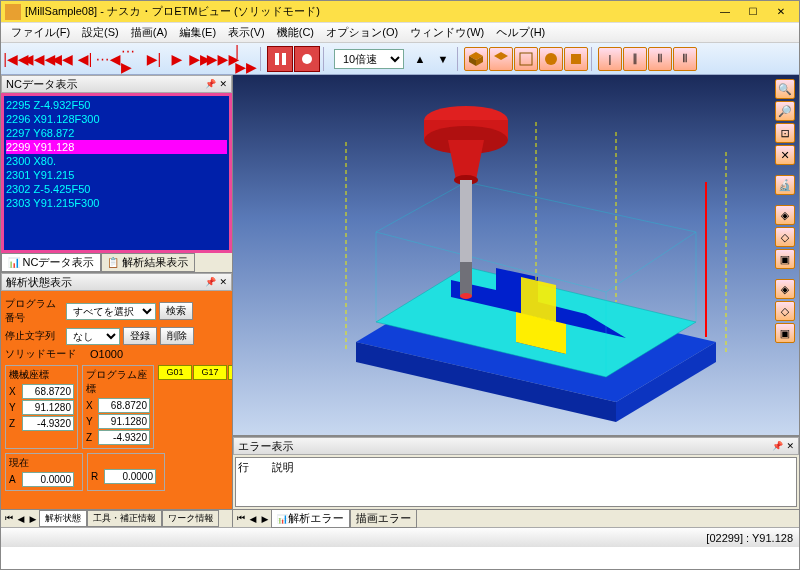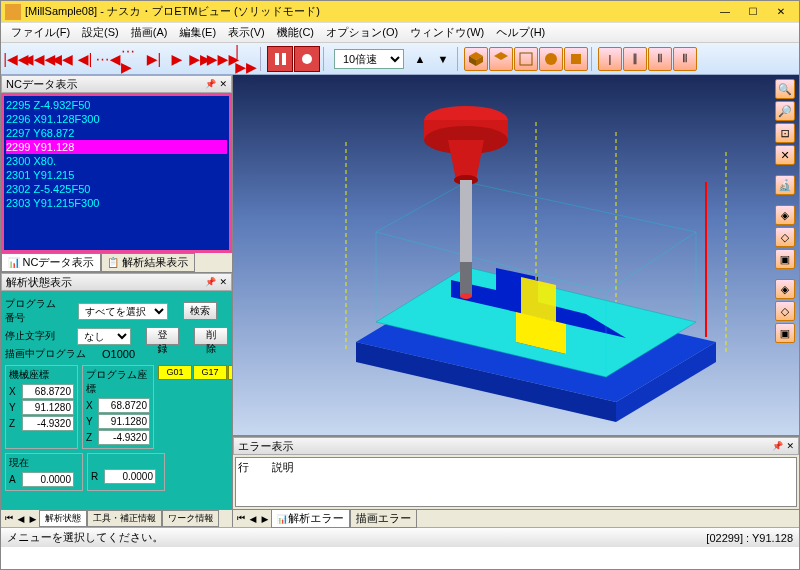--- a/index.html
+++ b/index.html
@@ -17,31 +17,31 @@
 .play{color:#d00;font-size:14px}
 .play.rev{transform:scaleX(-1)}
 .pause{width:26px;height:26px;background:#d44;border:1px solid #800;display:flex;align-items:center;justify-content:center;gap:3px}
 .pause span{width:4px;height:12px;background:#fff}
 .rec{width:26px;height:26px;background:#d44;border:1px solid #800;display:flex;align-items:center;justify-content:center}
 .rec span{width:10px;height:10px;background:#fff;border-radius:5px}
 .speed{width:70px;height:20px;border:1px solid #7a9;background:#fff;padding:0 4px;margin:8px 4px}
 .tbtn.cube{background:linear-gradient(#fde,#fa8);border:1px solid #c70;width:24px;height:24px}
 .tbtn.cube svg{width:16px;height:16px}
 .main{display:flex;height:452px}
-.left{width:232px;background:#14b8a6;border-right:1px solid #888;display:flex;flex-direction:column}
+.left{width:232px;background:#f97316;border-right:1px solid #888;display:flex;flex-direction:column}
 .panel-hdr{height:18px;background:linear-gradient(#f5f5f5,#ddd);border:1px solid #aaa;padding:1px 4px;display:flex;align-items:center;font-size:10px}
 .panel-hdr .x{margin-left:auto;font-size:9px}
 .nclist{height:160px;background:#0020aa;color:#0ff;font-family:monospace;font-size:12px;padding:2px;overflow:hidden;border:3px solid #ec4899;line-height:14px}
 .nclist .row{white-space:pre}
 .nclist .hl{background:#f0f;color:#fff}
 .tabs{height:20px;display:flex;background:#ece9d8;border-bottom:1px solid #888}
 .tab{padding:2px 6px;border:1px solid #888;background:#ece9d8;font-size:10px;display:flex;align-items:center;gap:2px}
 .tab.active{background:#fff}
 .analysis{flex:1;padding:4px;overflow:hidden}
-.frow{display:flex;align-items:center;margin:2px 0;gap:15px}
+.frow{display:flex;align-items:center;margin:2px 0;gap:3px}
 .frow label{width:58px;font-size:10px}
 .frow select,.frow input{border:1px solid #7a9;height:17px;font-size:10px;padding:0 2px;background:#fff}
 .frow button{border:1px solid #888;background:linear-gradient(#fff,#ddd);height:18px;font-size:10px;padding:0 6px}
 .coords{display:flex;gap:4px;margin-top:4px}
 .cgroup{border:1px solid #aaa;padding:2px 3px}
 .cgroup .ct{font-size:10px;margin-bottom:2px}
 .crow{display:flex;align-items:center;gap:3px;margin:1px 0}
 .crow span{width:10px;font-size:10px}
 .crow input{width:52px;text-align:right;border:1px solid #7a9;height:15px;font-size:10px;padding:0 2px;background:#fff}
 .gcol{display:flex;flex-direction:row;gap:1px}
@@ -176,21 +176,21 @@
           <select style="width:90px"><option>すべてを選択</option></select>
           <button>検索</button>
         </div>
       <div class="frow">
           <label>停止文字列</label>
           <select style="width:54px"><option>なし</option></select>
           <button>登録</button>
           <button>削除</button>
         </div>
       <div class="frow">
-          <label style="width:82px">描画中プログラム</label>
+          <label style="width:82px">ソリッドモード</label>
           <span>O1000</span>
         </div>
       <div class="coords">
         <div class="cgroup" style="width:78px">
           <div class="ct">機械座標</div>
           <div class="crow">
               <span>X</span>
               <input value="68.8720" style="">
             </div>
           <div class="crow">
@@ -329,15 +329,14 @@
         <span class="nav">◀</span>
         <span class="nav">▶</span>
         <span class="bt active">📊<span>解析エラー</span></span>
         <span class="bt"><span>描画エラー</span></span>
       </div>
     </div>
   </div>
 </div>
 
 <div class="statusbar">
-  <span>メニューを選択してください。</span>
   <span class="r">[02299] : Y91.128</span>
 </div>
 
 </body></html>

